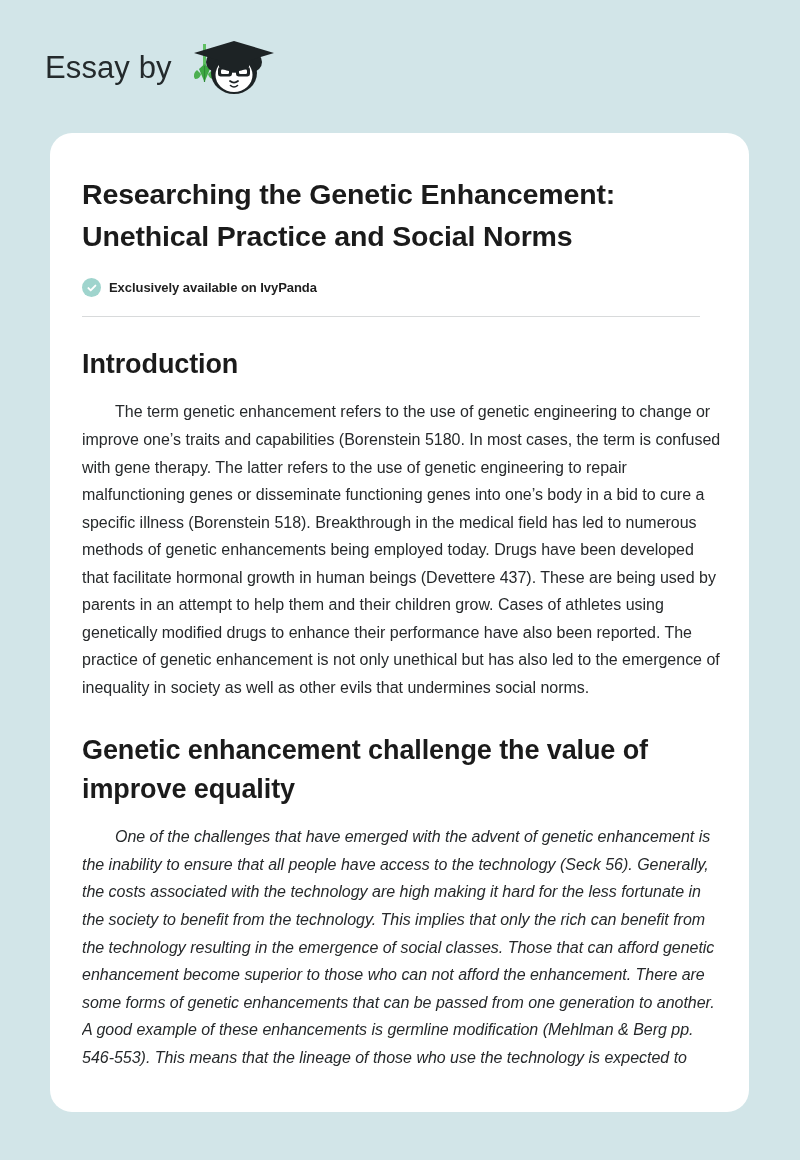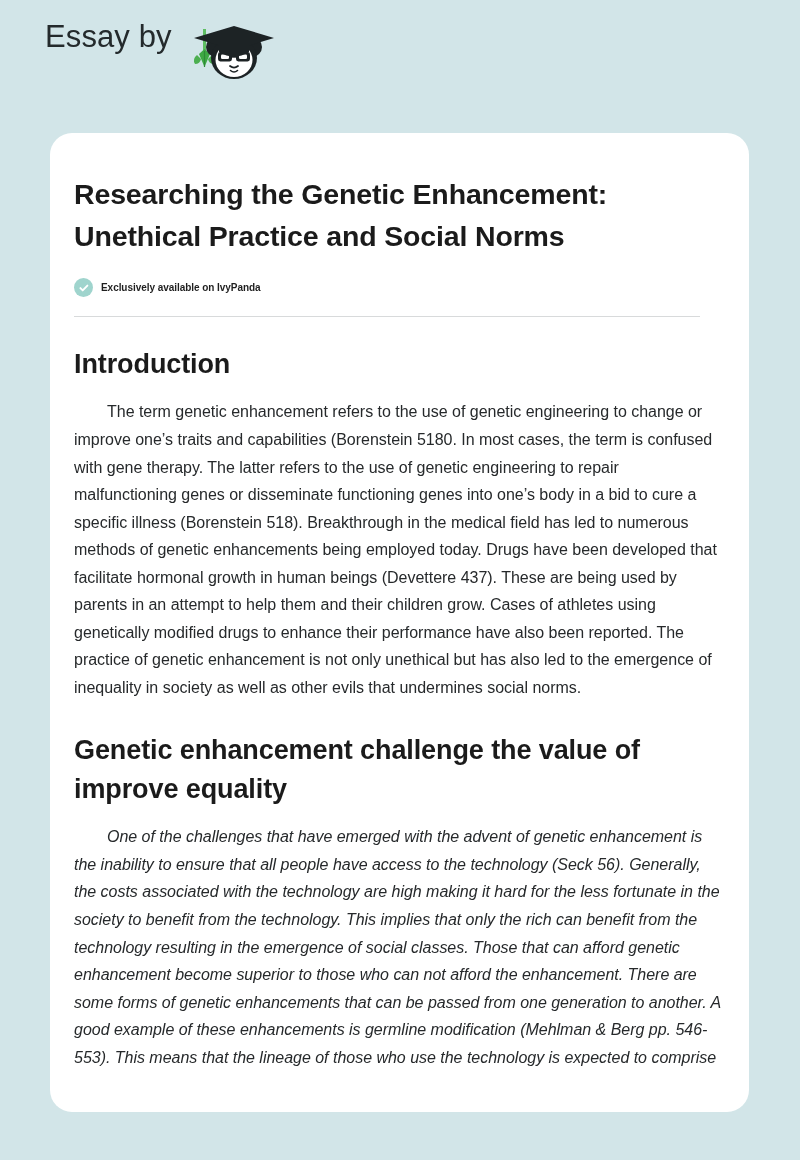--- a/index.html
+++ b/index.html
@@ -20,22 +20,23 @@
     position: relative;
     width: 800px;
     height: 1160px;
     box-sizing: border-box;
   }
 
   
   .brand-header {
     position: absolute;
     left: 45px;
-    top: 21px;
+    top: 36px;
     display: flex;
+    align-items: center;
     height: 62px;
   }
   .brand-essay-by {
     font-family: "Liberation Sans", sans-serif;
     font-size: 31px;
     font-weight: 400;
     color: #242a2c;
     letter-spacing: 0.1px;
     line-height: 1;
     white-space: nowrap;
@@ -76,21 +77,21 @@
     left: 50px;
     top: 133px;
     width: 699px;
     height: 979px;
     background: #ffffff;
     border-radius: 22px;
     box-sizing: border-box;
     overflow: hidden;
   }
   .doc-inner {
-    padding: 40px 25px 0 24px;
+    padding: 40px 25px 0 32px;
   }
 
   .doc-title {
     font-family: "Liberation Sans", sans-serif;
     font-size: 28.5px;
     font-weight: 700;
     color: #1b1b1b;
     line-height: 1.48;
     margin: 0 0 0 0;
     letter-spacing: -0.15px;
@@ -109,21 +110,21 @@
     background: #9fd4cd;
     flex: 0 0 auto;
     display: flex;
     align-items: center;
     justify-content: center;
     margin-right: 8px;
   }
   .check-badge svg { display: block; }
   .exclusive-text {
     font-family: "Liberation Sans", sans-serif;
-    font-size: 10px;
+    font-size: 13px;
     font-weight: 700;
     color: #1f1f1f;
     line-height: 1;
     letter-spacing: -0.05px;
   }
 
   .doc-divider {
     border: 0;
     border-top: 1.5px solid #d8dadb;
     margin: 19px 24px 0 0;

